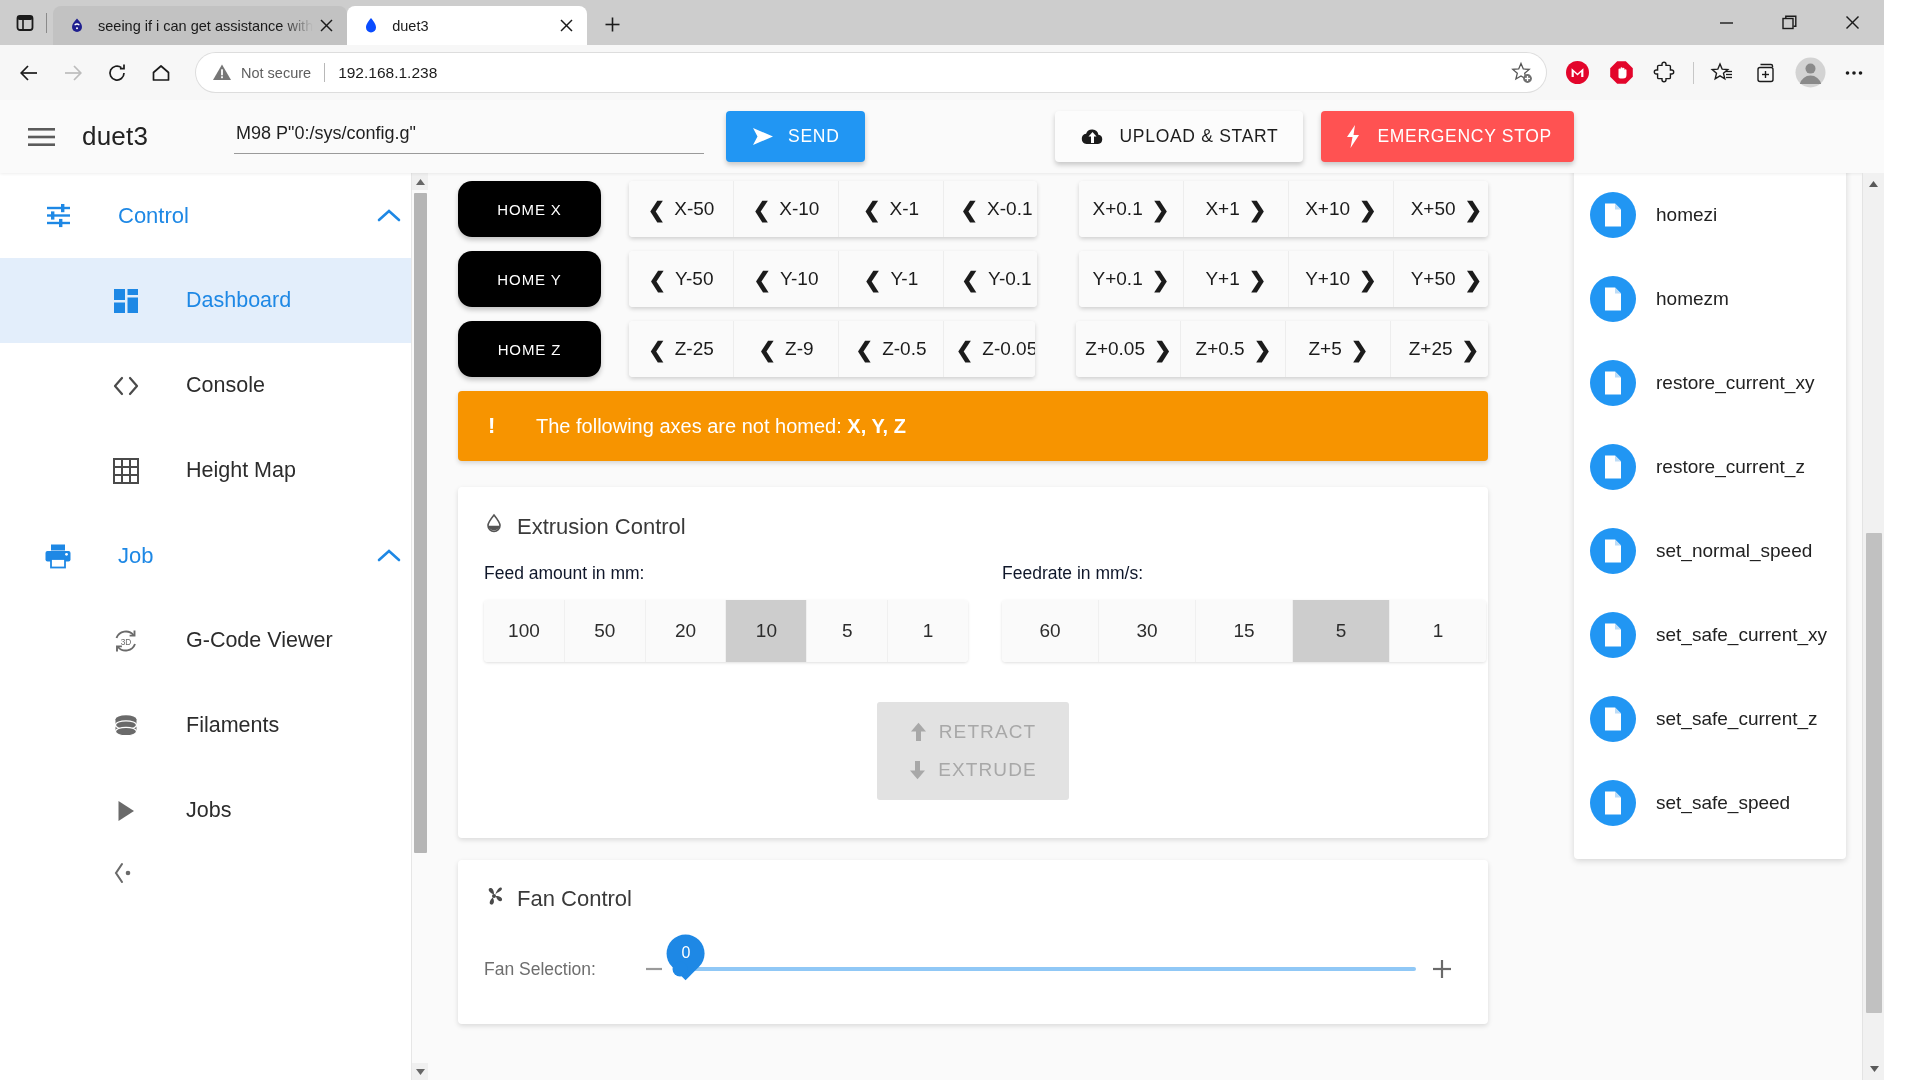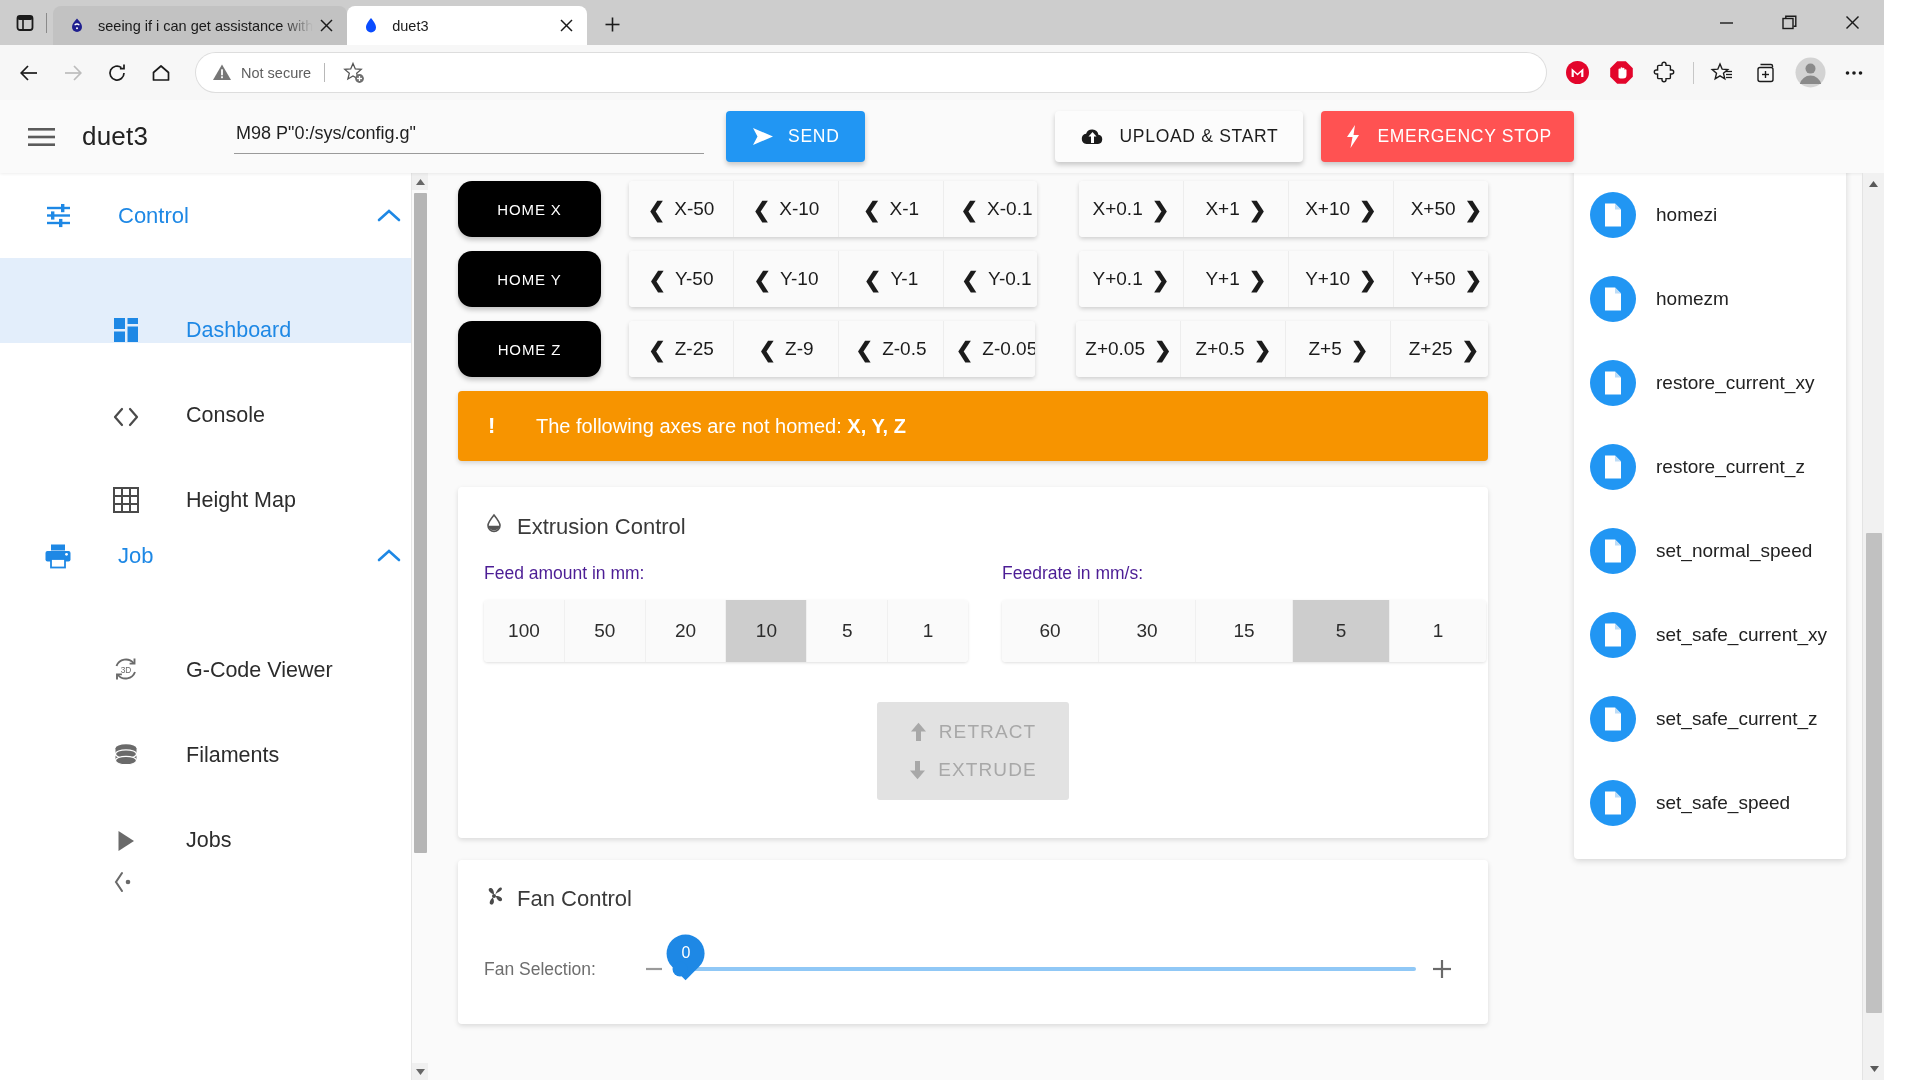--- a/index.html
+++ b/index.html
@@ -120,21 +120,21 @@
     position: relative; overflow: hidden;
   }
   .nav-group {
     height: 85px; display: flex; align-items: center; padding: 0 25px 0 22px; margin-left: 14px;
   }
   .nav-group .ng-icon { width: 44px; flex: 0 0 44px; display:flex; align-items:center; justify-content:center; }
   .nav-group .ng-label { font-size: 22px; color: #1e88e5; margin-left: 38px; flex: 1 1 auto; }
   .nav-group .ng-chev { width: 28px; flex: 0 0 28px; display:flex; align-items:center; justify-content:center;}
 
   .nav-item {
-    height: 85px; display: flex; align-items: flex-end; padding: 0 25px 0 22px;
+    height: 85px; display: flex; align-items: center; padding: 0 25px 0 22px;
   }
   .nav-item.selected { background: #e3eefb; }
   .nav-item .ni-icon { width: 44px; flex: 0 0 44px; display:flex; align-items:center; justify-content:center; margin-left: 82px; }
   .nav-item .ni-label { font-size: 21.5px; color: #2c2c2c; margin-left: 38px; }
   .nav-item.selected .ni-label { color: #1e88e5; }
 
   .sb-scroll {
     position: absolute; right: 0; top: 0; width: 17px; height: 100%;
     background: #fafafa; border-left: 1px solid #e6e6e6;
   }
@@ -178,21 +178,21 @@
     box-shadow: 0 2px 5px rgba(0,0,0,0.16); margin-bottom: 26px;
   }
   .warn-ex { color: #fff; font-size: 22px; font-weight: 600; width: 22px; }
   .warn-txt { color: #fff; font-size: 20px; margin-left: 26px; }
   .warn-txt b { font-weight: 700; }
 
   .panel { width: 1030px; padding: 26px 26px 38px 26px; }
   .panel-title { display: flex; align-items: center; gap: 13px; font-size: 22px; color: #3a3a3a; margin-bottom: 22px; }
   .subrow { display: flex; gap: 0; }
   .subcol { flex: 0 0 518px; }
-  .sublabel { font-size: 17.5px; color: #4c1d95; margin-bottom: 16px; }
+  .sublabel { font-size: 17.5px; color: #0f172a; margin-bottom: 16px; }
   .segctl {
     display: flex; border-radius: 4px; overflow: hidden; width: 484px;
     box-shadow: 0 1px 3px rgba(0,0,0,0.13);
   }
   .seg {
     flex: 1 1 0; height: 62px; background: #fafafa;
     display: flex; align-items: center; justify-content: center;
     font-size: 19px; color: #2d2d2d; border-right: 1px solid #f0f0f0;
     cursor: pointer;
   }
@@ -349,20 +349,21 @@
     <div class="omnibox">
       <span class="omni-warn">
         <svg width="20" height="19" viewBox="0 0 20 19">
           <path d="M10 1.5 L19 17 H1 Z" fill="#767676"></path>
           <rect x="9.1" y="6.3" width="1.8" height="6" fill="#fff"></rect>
           <rect x="9.1" y="13.3" width="1.8" height="1.9" fill="#fff"></rect>
         </svg>
         <span class="omni-label">Not secure</span>
       </span>
       <span class="omni-divider"></span>
+      <span class="omni-url" title="192.168.1.238">192.168.1.238</span>
       <span class="omni-star">
         <svg width="24" height="24" viewBox="0 0 24 24">
           <path d="M11 2.5 L13.3 8 L19.2 8.4 L14.7 12.3 L16.1 18 L11 14.9 L5.9 18 L7.3 12.3 L2.8 8.4 L8.7 8 Z" fill="none" stroke="#555" stroke-width="1.3"></path>
           <circle cx="17.5" cy="17.5" r="4.4" fill="#6f6f6f"></circle>
           <line x1="17.5" y1="15" x2="17.5" y2="20" stroke="#fff" stroke-width="1.3"></line>
           <line x1="15" y1="17.5" x2="20" y2="17.5" stroke="#fff" stroke-width="1.3"></line>
         </svg>
       </span>
     </div>
 

